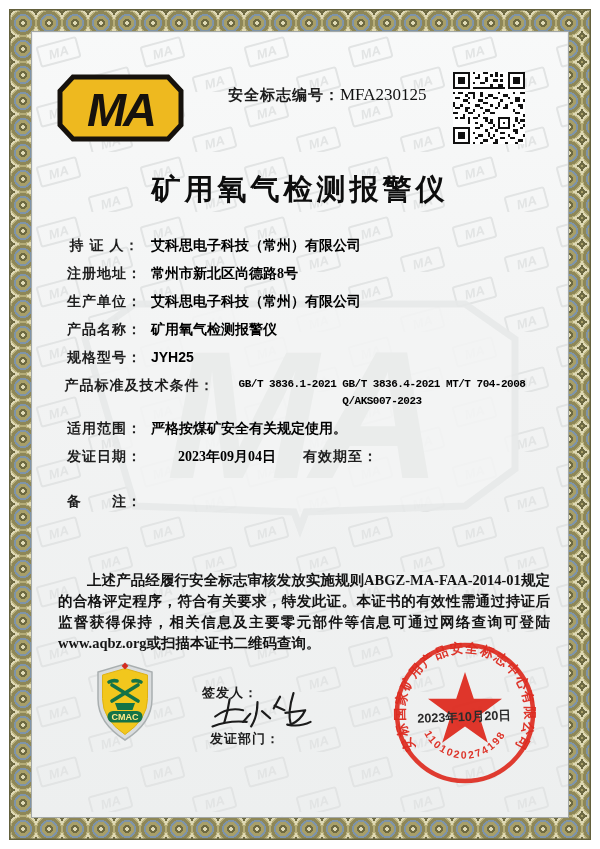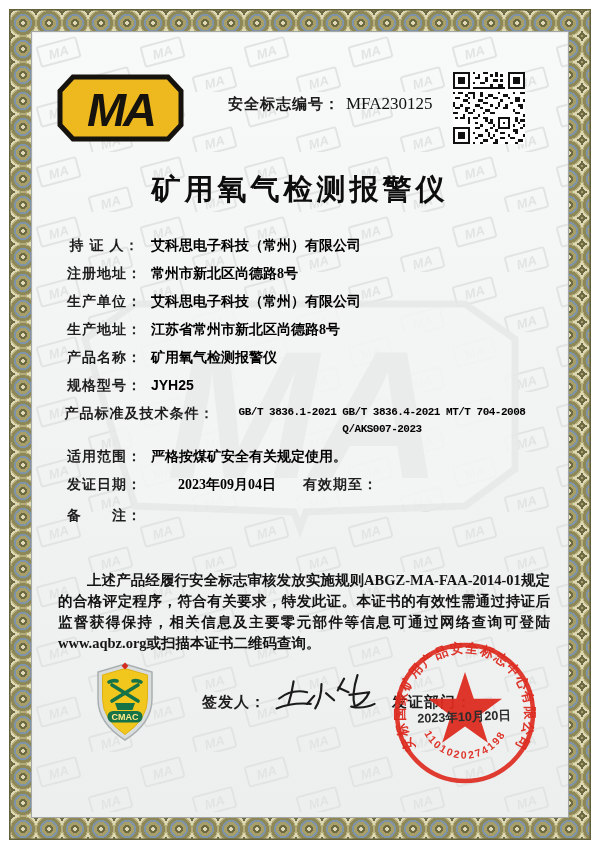--- a/index.html
+++ b/index.html
@@ -14,47 +14,47 @@
     background-size:26px 26px;
     border:1px solid #63603c; box-shadow:inset 0 0 0 1px #6b684299;}
   
   .paper{position:absolute;inset:31px;border:1px solid #a3a8a7;
     box-shadow:inset 0 0 0 1px #eceeee;
     background:linear-gradient(180deg,#f8f9f9 0%,#f2f3f3 45%,#edefef 100%);}
   .wmk{position:absolute;inset:0;z-index:0;}
   .content{position:absolute;inset:0;z-index:1;}
 
   .ma-logo{position:absolute;left:25px;top:42px;width:127px;height:68px;}
-  .cert-no{position:absolute;left:196px;top:62px;display:flex;align-items:baseline;gap:6px;}
+  .cert-no{position:absolute;left:196px;top:53px;display:flex;align-items:baseline;}
   .cert-no .lbl{font-size:15px;font-weight:700;color:#1c1c1c;letter-spacing:1px;}
   .cert-no .val{font-family:"Liberation Serif",serif;font-size:17px;color:#111;}
   .qr{position:absolute;left:421px;top:40px;width:72px;height:72px;}
 
   .title{position:absolute;left:0;right:0;top:138px;text-align:center;
     font-size:29px;font-weight:900;color:#0d0d0d;letter-spacing:4px;}
 
   .fields{position:absolute;left:26px;right:14px;top:204px;}
   .frow{display:flex;align-items:flex-start;margin-bottom:9px;font-size:14px;line-height:19px;text-align:center;}
   .flabel{width:93px;flex:none;font-weight:700;color:#1e1e1e;letter-spacing:1px;white-space:nowrap;}
   .fvalue{font-family:"Liberation Serif",serif;font-weight:700;color:#000;}
   .frow-std .flabel{width:163px;}
   .frow-std .fvalue{flex:1;max-width:322px;font-family:Liberation Mono, monospace;
     font-weight:700;font-size:11px;line-height:17px;letter-spacing:-0.5px;}
   .val-latin{font-family:"Liberation Sans",sans-serif;font-weight:800;}
   .frow-dates{}
   .frow-dates .fvalue{width:152px;}
   .flabel2{font-weight:700;color:#1e1e1e;letter-spacing:1px;margin-right:14px;white-space:nowrap;}
-  .frow-remark{margin-top:12px;}
+  .frow-remark{margin-top:26px;}
 
   .statement{position:absolute;left:26px;right:18px;top:538px;
     font-family:"Liberation Serif",serif;font-weight:700;color:#141414;
     font-size:14.5px;line-height:21px;text-indent:2em;text-align:justify;}
 
   .cmac{position:absolute;left:62px;top:630px;width:62px;height:80px;}
-  .sign-row{position:absolute;left:170px;top:652px;display:flex;align-items:flex-end;font-size:15px;}
+  .sign-row{position:absolute;left:170px;top:652px;display:flex;align-items:flex-start;font-size:13px;flex-direction:column;}
   .sign-lbl{font-weight:700;color:#1c1c1c;letter-spacing:1px;white-space:nowrap;}
   .signature{width:108px;height:56px;margin:-18px 4px -10px 6px;}
   .dept-lbl{font-weight:700;color:#1c1c1c;letter-spacing:1px;white-space:nowrap;margin-left:8px;}
   .seal{position:absolute;left:358px;top:606px;width:150px;height:150px;z-index:2;}
 </style>
 </head>
 <body>
 
 <div class="page">
   <div class="ornate"></div>
@@ -135,24 +135,20 @@
         </div>
         <div class="frow">
           <span class="flabel">注册地址：</span>
           <span class="fvalue">常州市新北区尚德路8号</span>
         </div>
         <div class="frow">
           <span class="flabel">生产单位：</span>
           <span class="fvalue">艾科思电子科技（常州）有限公司</span>
         </div>
         <div class="frow">
-          <span class="flabel">生产地址：</span>
-          <span class="fvalue">江苏省常州市新北区尚德路8号</span>
-        </div>
-        <div class="frow">
           <span class="flabel">产品名称：</span>
           <span class="fvalue">矿用氧气检测报警仪</span>
         </div>
         <div class="frow">
           <span class="flabel">规格型号：</span>
           <span class="fvalue val-latin">JYH25</span>
         </div>
         <div class="frow frow-std">
           <span class="flabel">产品标准及技术条件：</span>
           <span class="fvalue">GB/T 3836.1-2021 GB/T 3836.4-2021 MT/T 704-2008 Q/AKS007-2023</span>

